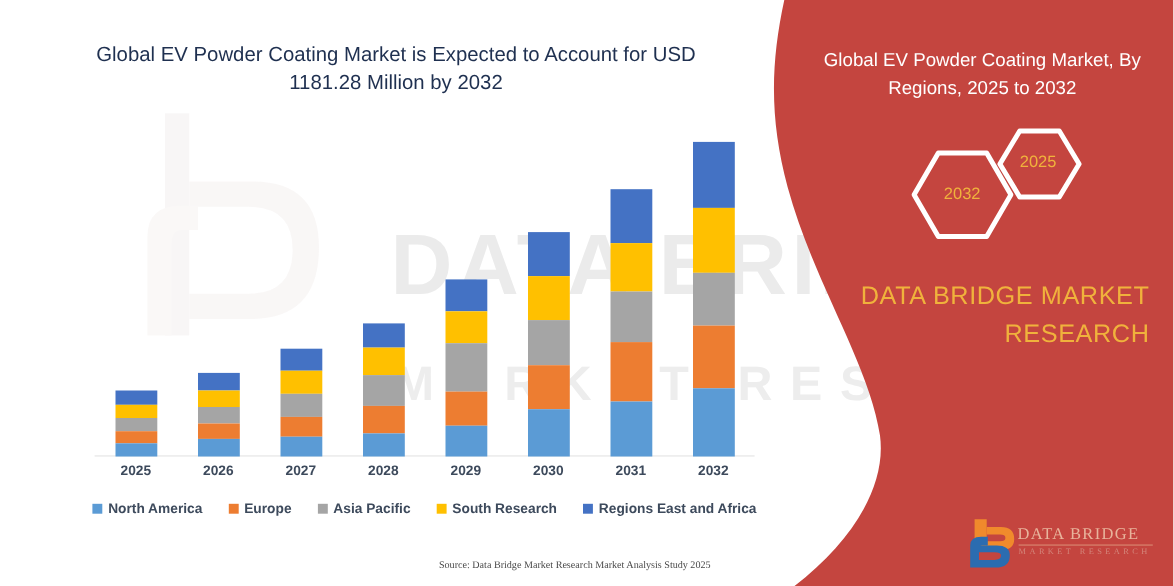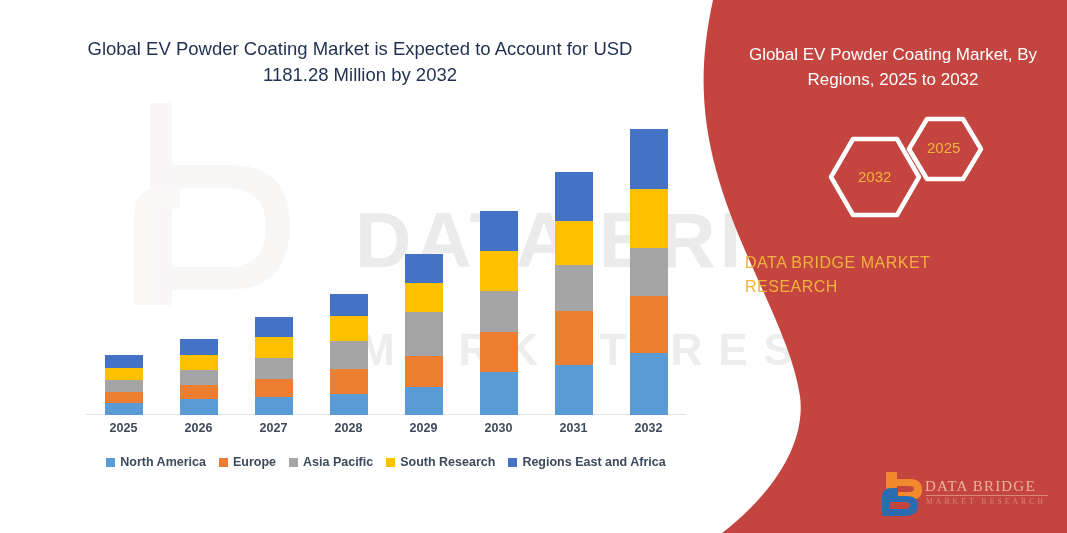--- a/index.html
+++ b/index.html
@@ -108,21 +108,21 @@
   }
 
   
   .legend {
     position: absolute;
     left: 86px; top: 455px;
     width: 600px;
     display: flex;
     justify-content: center;
     align-items: center;
-    gap: 13px;
+    gap: 24px;
     z-index: 5;
   }
   .legend-item { display: flex; align-items: center; gap: 5px; }
   .legend-swatch { width: 9px; height: 9px; flex: 0 0 auto; }
   .legend-label {
     font-size: 12.5px;
     font-weight: bold;
     color: #3d4a5c;
     white-space: nowrap;
     font-family: "Liberation Sans", sans-serif;
@@ -183,22 +183,22 @@
   .hex-label {
     position: absolute;
     font-size: 15px;
     color: #f0b23c;
     font-family: "Liberation Sans", sans-serif;
   }
   .brand {
     position: absolute;
     left: 10px; top: 236px;
     width: 300px;
-    text-align: left;
-    font-size: 16px;
+    text-align: right;
+    font-size: 23px;
     letter-spacing: 0.5px;
     line-height: 1.5;
     color: #f0b23c;
     font-family: "Liberation Sans", sans-serif;
   }
   .logo {
     position: absolute;
     left: 145px; top: 455px;
     width: 185px; height: 52px;
   }
@@ -330,20 +330,21 @@
         <span class="legend-swatch" style="background: rgb(255, 192, 0);"></span>
         <span class="legend-label">South Research</span>
       </div>
       <div class="legend-item">
         <span class="legend-swatch" style="background: rgb(68, 114, 196);"></span>
         <span class="legend-label">Regions East and Africa</span>
       </div>
     </div>
 
   <div class="footer">
+    <div class="footer-right">Source: Data Bridge Market Research  Market Analysis Study 2025</div>
   </div>
 
   <svg class="red-panel" viewBox="0 0 1067 533" preserveAspectRatio="none">
     <path d="M713 0
              C 700 60, 700 110, 716 170
              C 740 258, 790 330, 800 396
              C 806 442, 775 492, 722 533
              L 1067 533 L 1067 0 Z" fill="#C4453F"></path>
   </svg>
 

